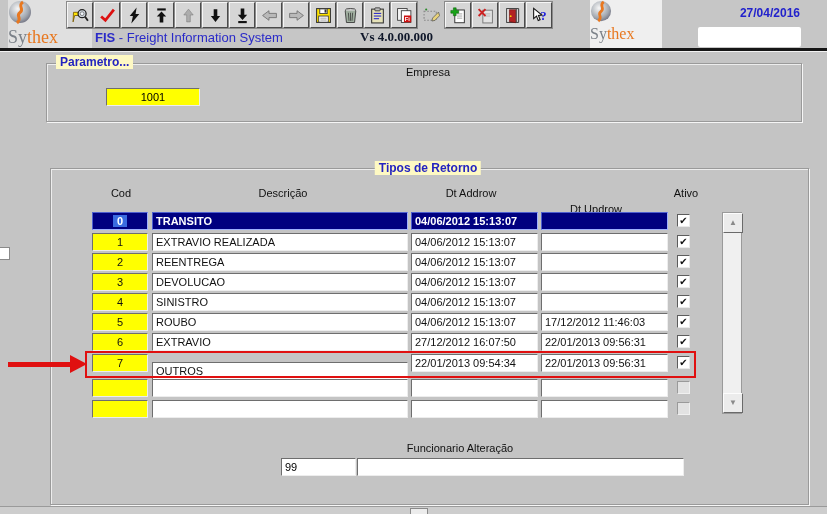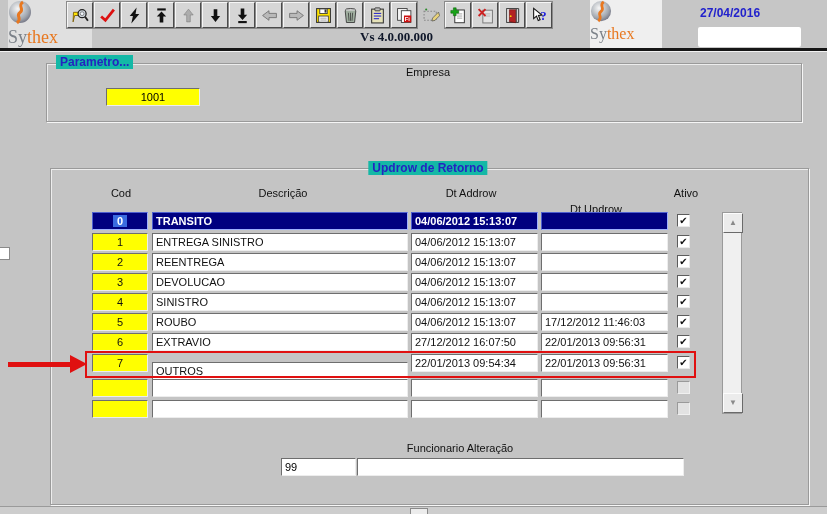--- a/index.html
+++ b/index.html
@@ -18,28 +18,28 @@
   .toolbar{position:absolute;left:67px;top:2px;display:flex;}
   .tbtn{width:24px;height:24px;background:#d6d6d6;border:1px solid;
         border-color:#f6f6f6 #4a4a4a #4a4a4a #f6f6f6;outline:1px solid #8a8a8a;
         margin-right:1px;display:flex;align-items:center;justify-content:center;}
   .tbtn.flat{background:transparent;border-color:transparent;outline:none;}
   .ticon{width:17px;height:17px;display:block;}
   .app-title{position:absolute;left:95px;top:30px;font-size:13px;color:#2a2ac8;}
   .app-title b{font-weight:bold;}
   .app-version{position:absolute;left:360px;top:29px;font-size:13px;font-weight:bold;
                font-family:"Liberation Serif",serif;color:#0f172a;text-align:center;}
-  .date-label{position:absolute;left:700px;top:6px;width:100px;text-align:left;
+  .date-label{position:absolute;left:700px;top:6px;width:100px;text-align:right;
               font-size:12px;font-weight:bold;color:#2222cc;}
   .redacted-box{position:absolute;left:698px;top:27px;width:103px;height:20px;background:#fff;border-radius:2px;}
   .dark-line{position:absolute;left:0;top:48px;width:827px;height:3px;background:#161616;border-bottom:1px solid #f2f2f2;}
   
   .groupbox{position:absolute;border:1px solid #9a9a9a;
             box-shadow:1px 1px 0 rgba(255,255,255,.85), inset 1px 1px 0 rgba(255,255,255,.7);}
-  .legend{position:absolute;background:#14b8a6;padding:0 4px;font-size:12px;font-weight:bold;color:#2424c0;}
+  .legend{position:absolute;background:#fef9c3;padding:0 4px;font-size:12px;font-weight:bold;color:#2424c0;}
   #box-parametro{left:46px;top:63px;width:754px;height:57px;}
   #box-tipos{left:50px;top:168px;width:757px;height:335px;}
   .field-label{position:absolute;font-size:11px;color:#111;transform:translateX(-50%);}
   .tfield{position:absolute;height:16px;border:1px solid;border-color:#6e6e6e #ededed #ededed #6e6e6e;
           background:#fff;font-family:"Liberation Sans",sans-serif;font-size:11px;padding:0 3px;box-sizing:content-box;}
   input.tfield{outline:none;margin-left:16px;}
   .yellow{background:#ffff00;text-align:center;}
   
   .colhead{position:absolute;font-size:11px;color:#111;transform:translateX(-50%);}
   .gcell{position:absolute;height:16px;line-height:16px;border:1px solid;
@@ -211,20 +211,23 @@
           </svg>
         </div>
         <div class="tbtn">
           <svg class="ticon" viewBox="0 0 16 16">
             <path d="M2.5 1.2 V11 L5.2 8.6 L6.8 12.8 L8.6 12 L7 7.9 L10.3 7.6 Z" fill="#fff" stroke="#111"></path>
             <text x="8.6" y="12.5" font-size="12" font-weight="bold" fill="#2222dd" font-family="serif">?</text>
           </svg>
         </div>
       </div>
 
+    <div class="app-title">
+      <b>FIS</b> <span>- Freight Information System</span>
+    </div>
     <div class="app-version">Vs 4.0.00.000</div>
 
     <div class="logo-panel logo-center">
       <svg width="22" height="23" viewBox="0 0 24 25">
         <defs>
             <radialGradient id="sgC" cx="40%" cy="35%" r="75%">
           <stop offset="0%" stop-color="#f7f7f7"></stop>
               <stop offset="65%" stop-color="#a2a8b0"></stop>
               <stop offset="100%" stop-color="#667"></stop>
         </radialGradient>
@@ -239,36 +242,36 @@
     <div class="redacted-box"></div>
   </div>
   <div class="dark-line"></div>
 
   <div class="groupbox" id="box-parametro"></div>
   <div class="legend" style="left:56px;top:55px;">Parametro...</div>
   <div class="field-label" style="left:428px;top:66px;">Empresa</div>
   <input class="tfield yellow" style="left: 90px; top: 88px; width: 86px;" readonly="" value="1001">
 
   <div class="groupbox" id="box-tipos"></div>
-  <div class="legend" style="left:428px;top:161px;transform:translateX(-50%);">Updrow de Retorno</div>
+  <div class="legend" style="left:428px;top:161px;transform:translateX(-50%);">Tipos de Retorno</div>
 
   <div class="colhead" style="left:121px;top:187px;">Cod</div>
   <div class="colhead" style="left:283px;top:187px;">Descrição</div>
   <div class="colhead" style="left:471px;top:187px;">Dt Addrow</div>
   <div class="colhead" style="left:596px;top:203px;">Dt Updrow</div>
   <div class="colhead" style="left:686px;top:187px;">Ativo</div>
 
   <div id="grid">
       <div class="gcell cod sel" style="left: 92px; top: 212px; width: 48px;"><span class="cod-chip">0</span></div>
       <div class="gcell sel" style="left: 152px; top: 212px; width: 248px;">TRANSITO</div>
       <div class="gcell sel" style="left: 411px; top: 212px; width: 119px;">04/06/2012 15:13:07</div>
       <div class="gcell sel" style="left: 541px; top: 212px; width: 119px;"></div>
       <div class="cb" style="left: 677px; top: 214px;">✔</div>
       <div class="gcell cod" style="left: 92px; top: 233px; width: 48px;">1</div>
-      <div class="gcell" style="left: 152px; top: 233px; width: 248px;">ENTREGA SINISTRO</div>
+      <div class="gcell" style="left: 152px; top: 233px; width: 248px;">EXTRAVIO REALIZADA</div>
       <div class="gcell" style="left: 411px; top: 233px; width: 119px;">04/06/2012 15:13:07</div>
       <div class="gcell" style="left: 541px; top: 233px; width: 119px;"></div>
       <div class="cb" style="left: 677px; top: 235px;">✔</div>
       <div class="gcell cod" style="left: 92px; top: 253px; width: 48px;">2</div>
       <div class="gcell" style="left: 152px; top: 253px; width: 248px;">REENTREGA</div>
       <div class="gcell" style="left: 411px; top: 253px; width: 119px;">04/06/2012 15:13:07</div>
       <div class="gcell" style="left: 541px; top: 253px; width: 119px;"></div>
       <div class="cb" style="left: 677px; top: 255px;">✔</div>
       <div class="gcell cod" style="left: 92px; top: 273px; width: 48px;">3</div>
       <div class="gcell" style="left: 152px; top: 273px; width: 248px;">DEVOLUCAO</div>

